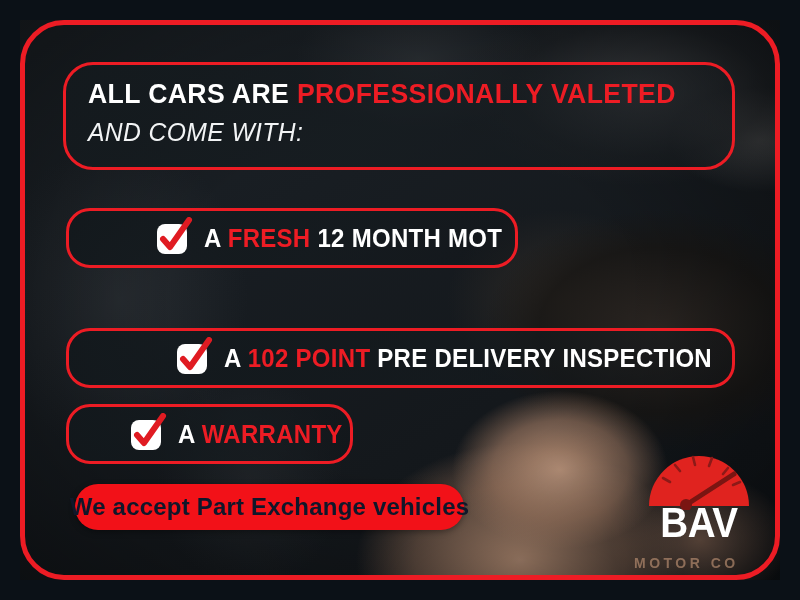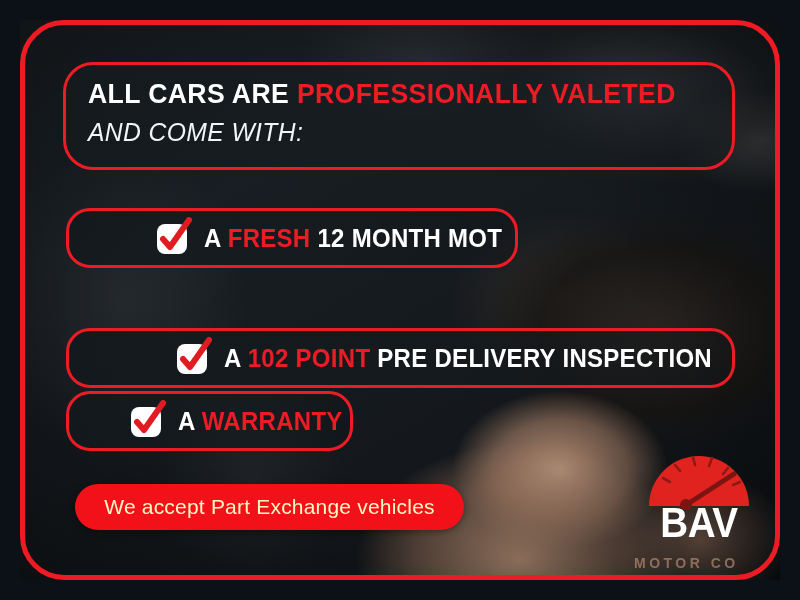--- a/index.html
+++ b/index.html
@@ -122,21 +122,21 @@
     border:3px solid #ed1c24;
     border-radius:24px;
     background:linear-gradient(120deg, rgba(18,24,28,0.90) 0%, rgba(20,26,30,0.70) 55%, rgba(16,20,24,0.40) 100%);
     display:flex;
     align-items:center;
     padding-left:16px;
     justify-content:flex-end;
   }
   #feat-0 { top:208px; width:452px; }
   #feat-1 { top:296px; width:669px;margin-top:32px; }
-  #feat-2 { top:391px; width:287px; }
+  #feat-2 { top:404px; width:287px; }
 
   .chk {
     position:relative;
     width:34px; height:34px;
     flex:0 0 34px;
     margin-right:13px;
   }
   .chk-box {
     position:absolute;
     left:0; top:3px;
@@ -163,23 +163,23 @@
     left:75px; top:484px;
     width:389px; height:46px;
     background:#f21118;
     border-radius:23px;
     display:flex;
     align-items:center;
     justify-content:center;
     box-shadow:0 2px 6px rgba(0,0,0,0.35);
   }
   .pill-label {
-    color:#fef9c3;
-    font-size:21px;
-    font-weight:normal;
+    color:#0f172a;
+    font-size:24px;
+    font-weight:bold;
     letter-spacing:0.2px;
     white-space:nowrap;
   }
 
   
   .logo {
     position:absolute;
     left:634px; top:448px;
     width:130px; height:110px;text-decoration:underline;
   }

